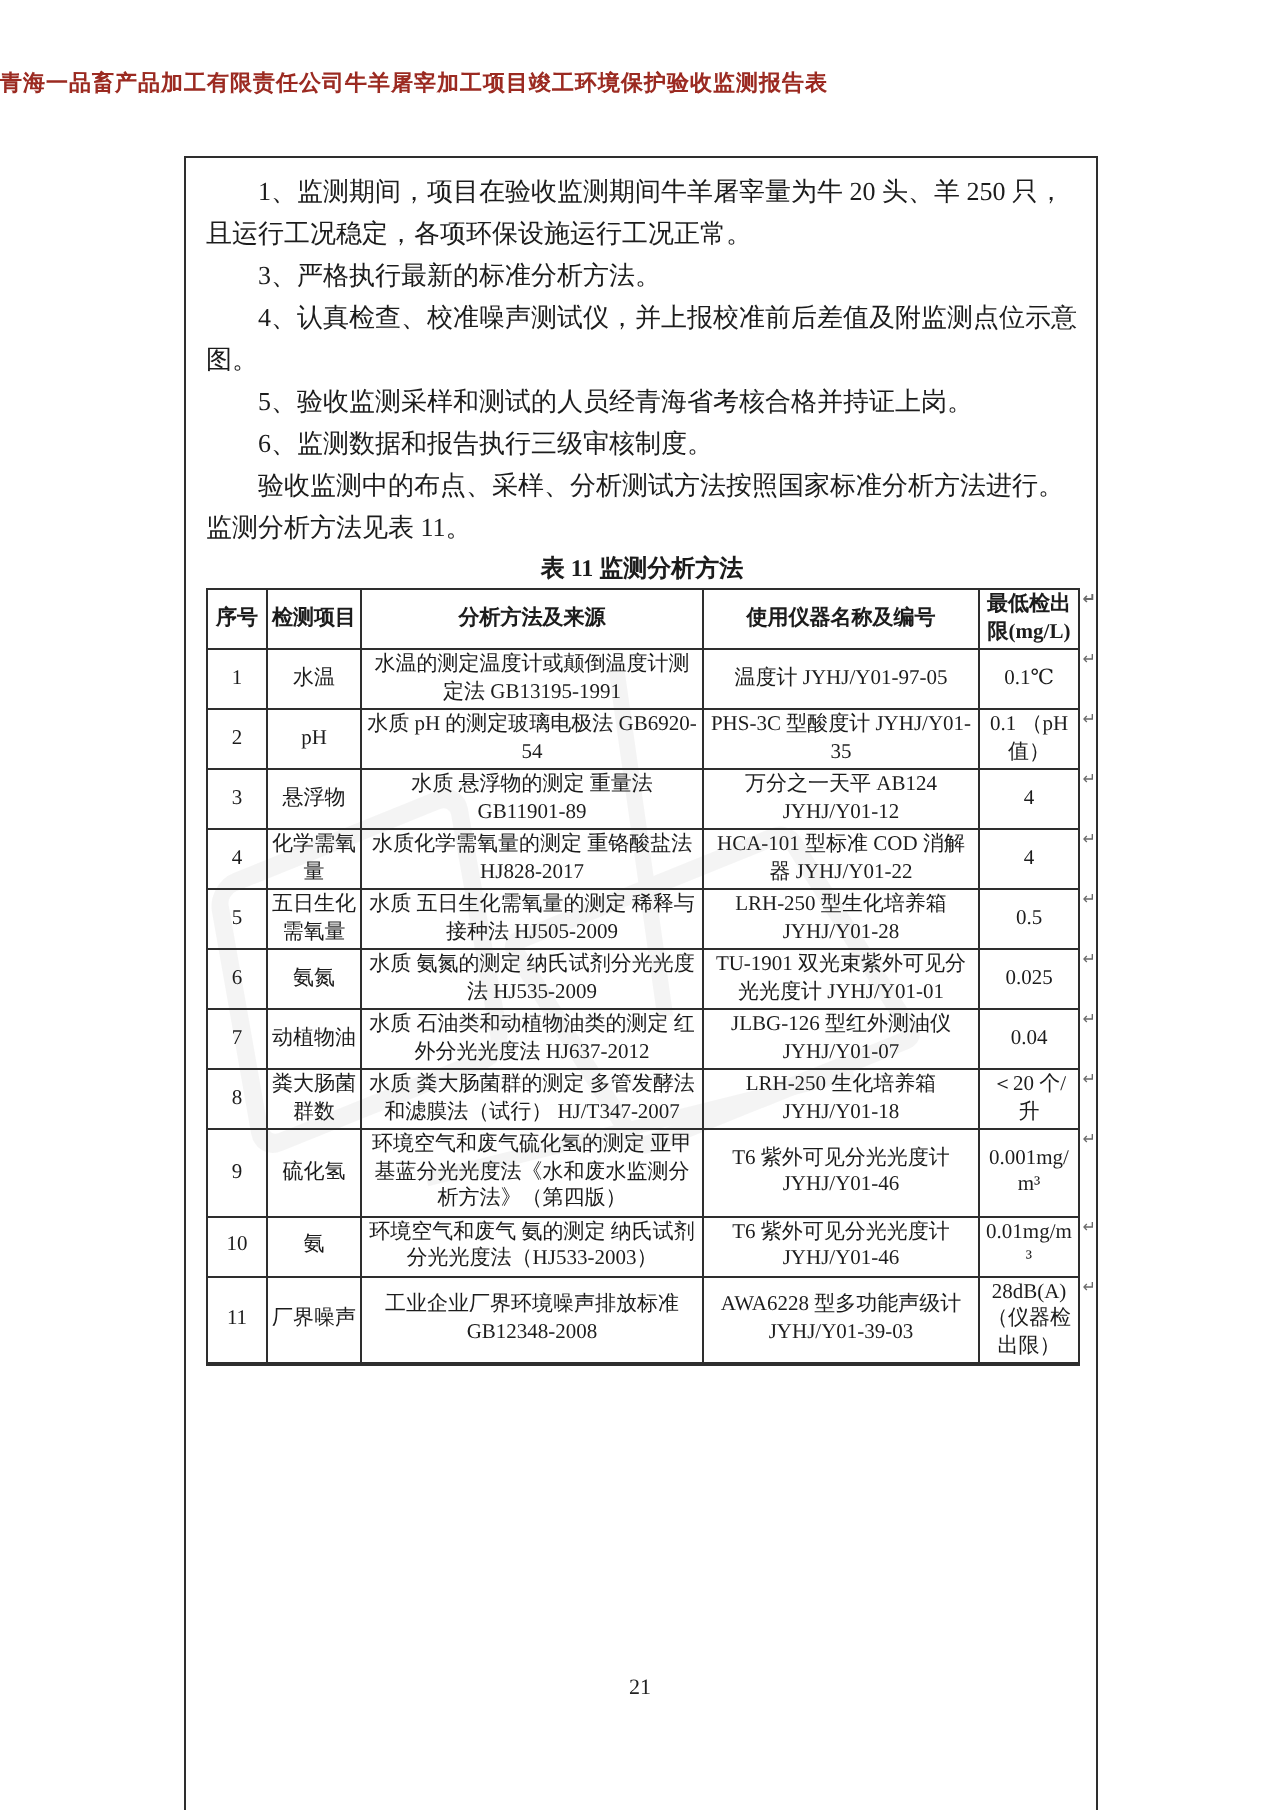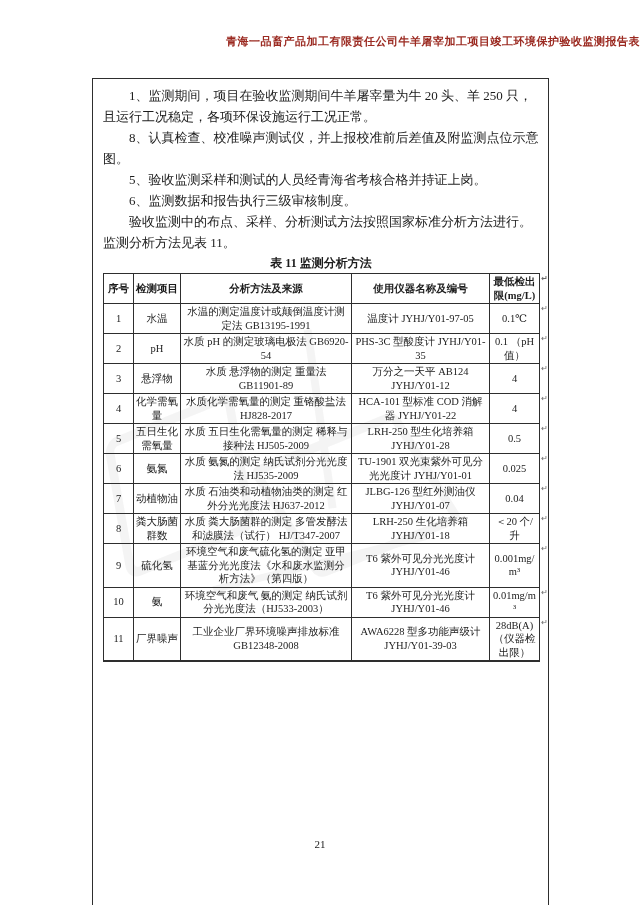--- a/index.html
+++ b/index.html
@@ -4,21 +4,21 @@
 <style>
   html,body { margin:0; padding:0; background:#e8e8e8; }
   .page {
     position:relative; width:640px; height:905px; margin:0 auto;
     background:#ffffff; overflow:hidden;
     font-family:"Liberation Serif","DejaVu Serif",serif;
     color:#1c1c1c;
   }
   .doc-title {
     position:absolute; top:34px; left:0; right:0;
-    text-align:right; font-weight:bold; font-size:11px; letter-spacing:0.5px;
+    text-align:left; font-weight:bold; font-size:11px; letter-spacing:0.5px;
   }
   .frame {
     position:absolute; left:92px; top:78px; width:457px; height:856px;
     border:1px solid #2e2e2e; box-sizing:border-box;
     padding:6px 9px 0 10px;
   }
   .notes p {
     margin:0; text-indent:26px;
     font-size:13px; line-height:21px;
   }
@@ -73,21 +73,22 @@
 
     <div class="watermark">
       <div class="wm-stroke wm-s1"></div>
       <div class="wm-stroke wm-s2"></div>
       <div class="wm-stroke wm-s3"></div>
       <div class="wm-stroke wm-s4"></div>
     </div>
 
     <div class="notes">
         <p>1、监测期间，项目在验收监测期间牛羊屠宰量为牛 20 头、羊 250 只，且运行工况稳定，各项环保设施运行工况正常。</p>
-        <p>8、认真检查、校准噪声测试仪，并上报校准前后差值及附监测点位示意图。</p>
+        <p>3、严格执行最新的标准分析方法。</p>
+        <p>4、认真检查、校准噪声测试仪，并上报校准前后差值及附监测点位示意图。</p>
         <p>5、验收监测采样和测试的人员经青海省考核合格并持证上岗。</p>
         <p>6、监测数据和报告执行三级审核制度。</p>
       </div>
 
 
     <p class="intro">验收监测中的布点、采样、分析测试方法按照国家标准分析方法进行。监测分析方法见表 11。</p>
 
     <div class="caption">表 11  监测分析方法</div>
 
     <table class="analysis">

